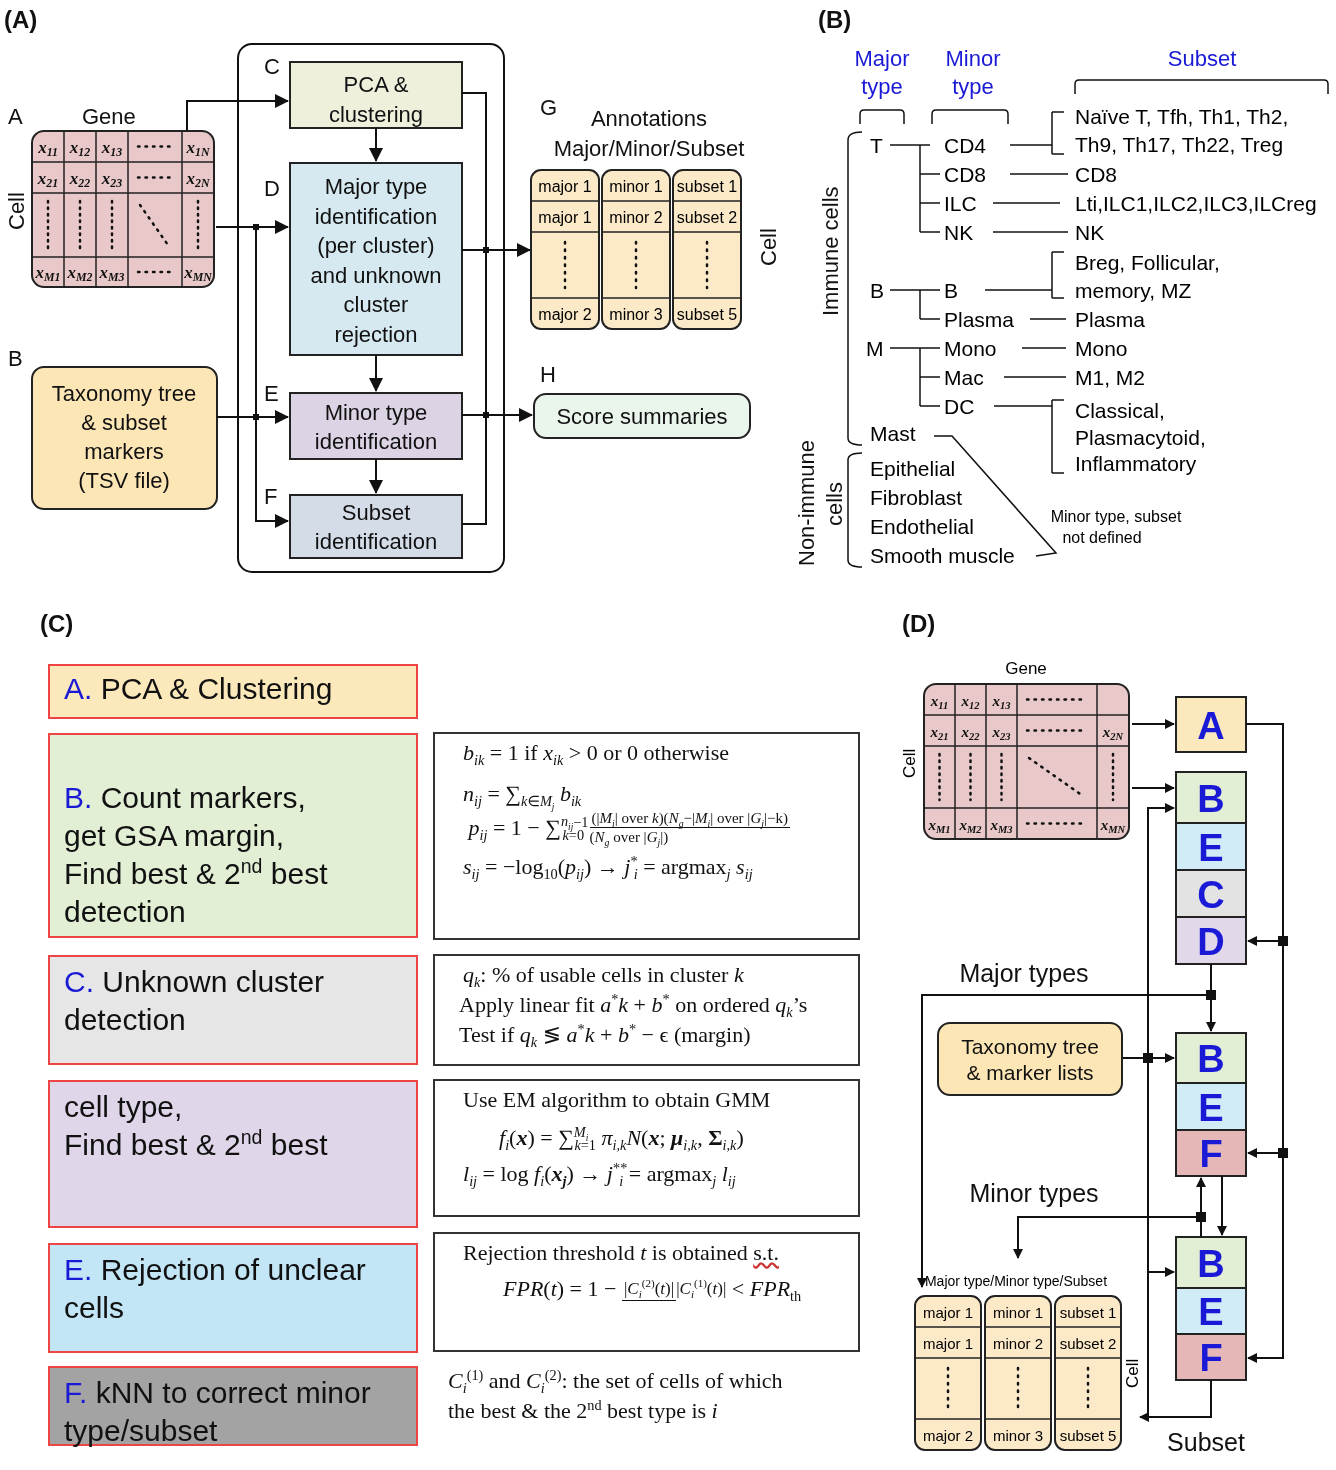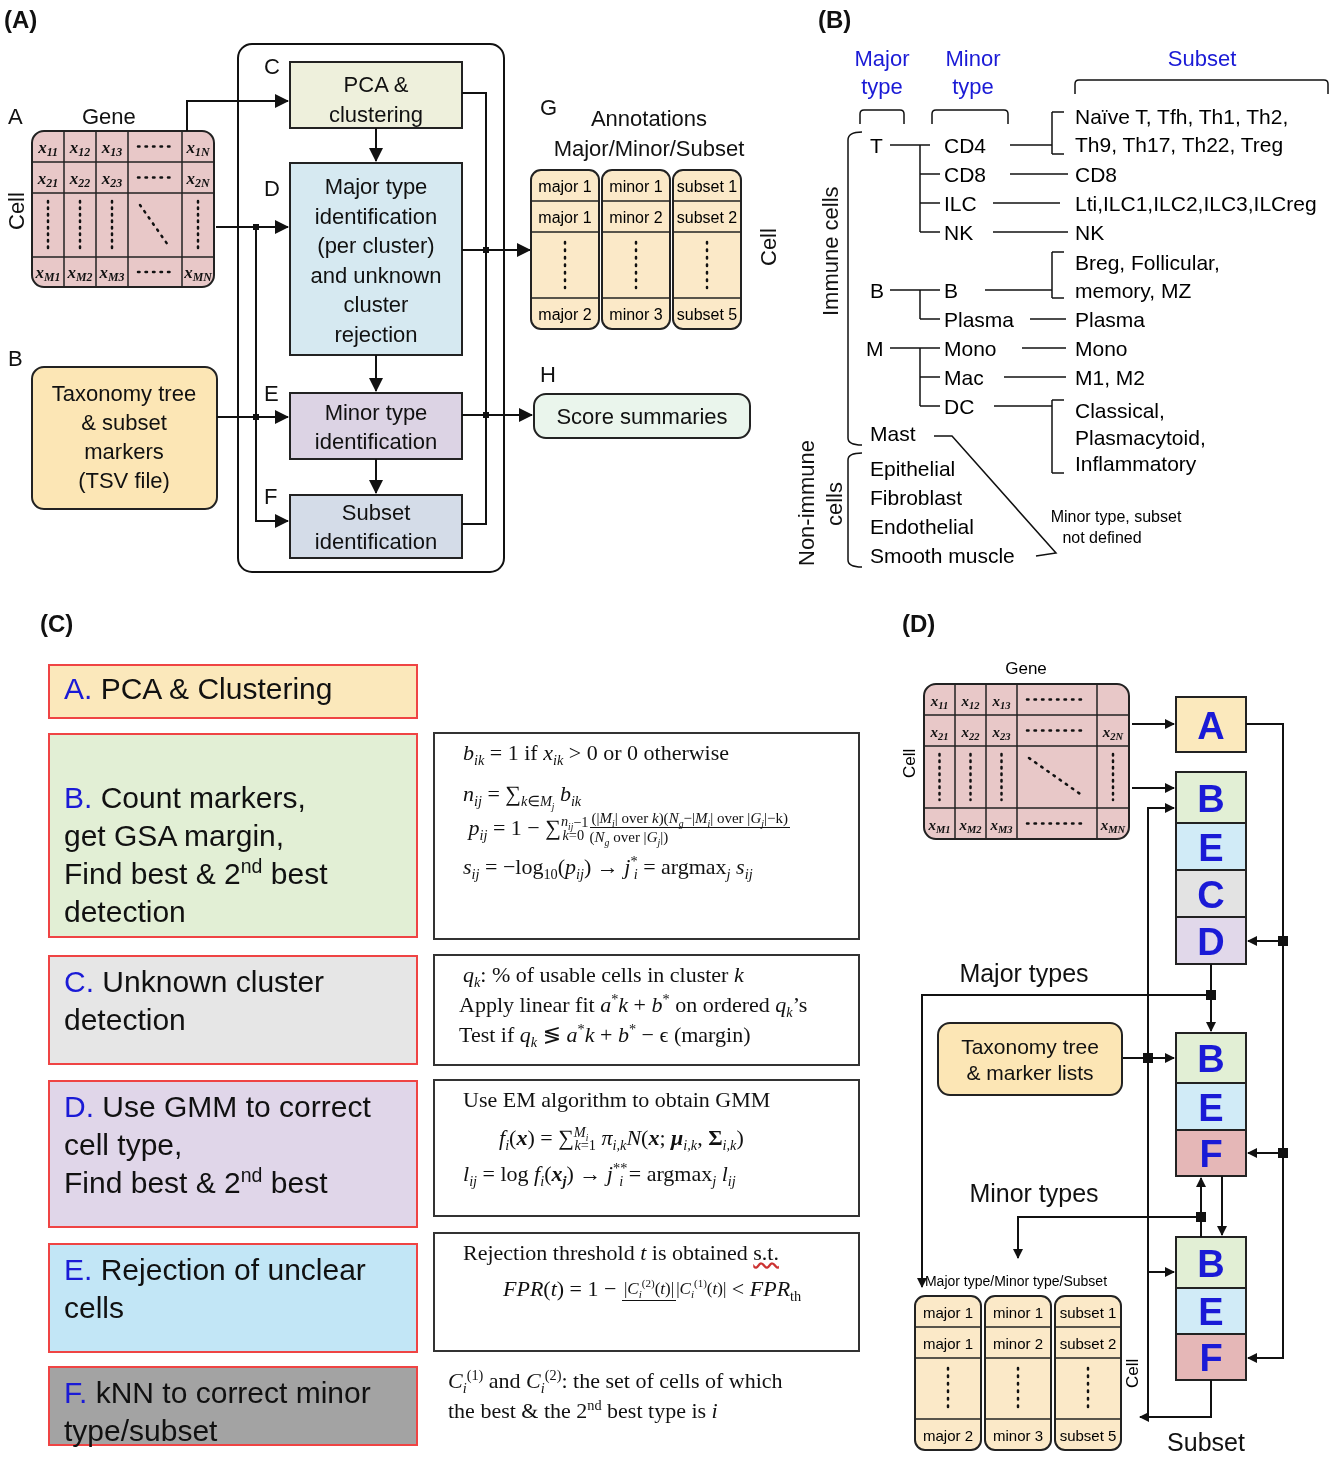--- a/index.html
+++ b/index.html
@@ -372,21 +372,20 @@
       <div><span class="L">B</span><span class="L">. </span>Count markers,</div>
       <div>get GSA margin,</div>
       <div>Find best &amp; 2<sup>nd</sup> best</div>
       <div>detection</div>
     </div>
     <div class="cbox" style="left: 48px; top: 955px; width: 370px; height: 110px; background: rgb(230, 230, 230);">
       <div><span class="L">C</span><span class="L">. </span>Unknown cluster</div>
       <div>detection</div>
     </div>
     <div class="cbox" style="left: 48px; top: 1080px; width: 370px; height: 148px; background: rgb(224, 214, 233);">
-      <div><span class="L">D</span><span class="L">. </span>Use GMM to correct</div>
       <div>cell type,</div>
       <div>Find best &amp; 2<sup>nd</sup> best</div>
     </div>
     <div class="cbox" style="left: 48px; top: 1243px; width: 370px; height: 110px; background: rgb(194, 230, 246);">
       <div><span class="L">E</span><span class="L">. </span>Rejection of unclear</div>
       <div>cells</div>
     </div>
     <div class="cbox" style="left: 48px; top: 1366px; width: 370px; height: 80px; background: #a3a3a3;">
       <div><span class="L">F</span><span class="L">. </span>kNN to correct minor</div>
       <div>type/subset</div>

